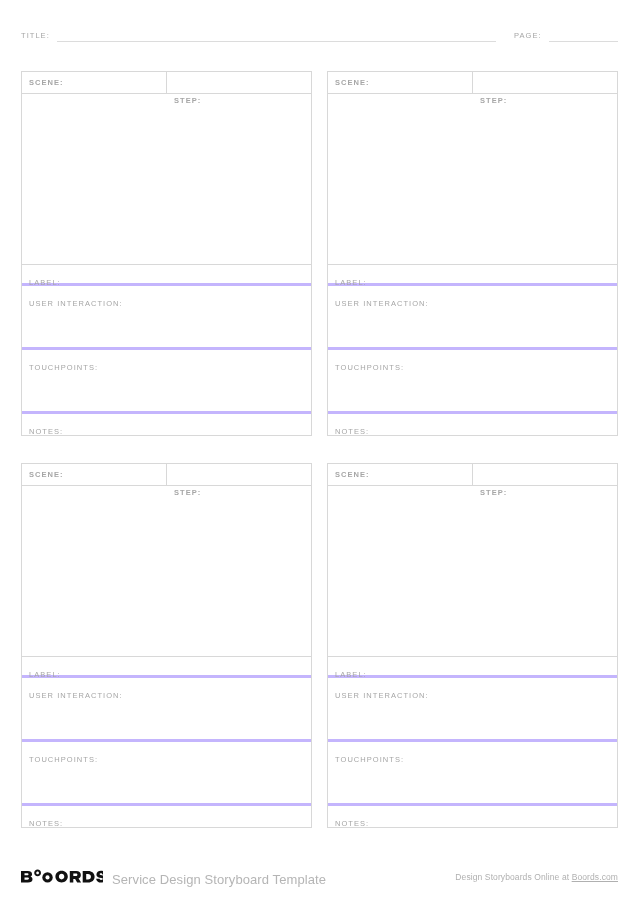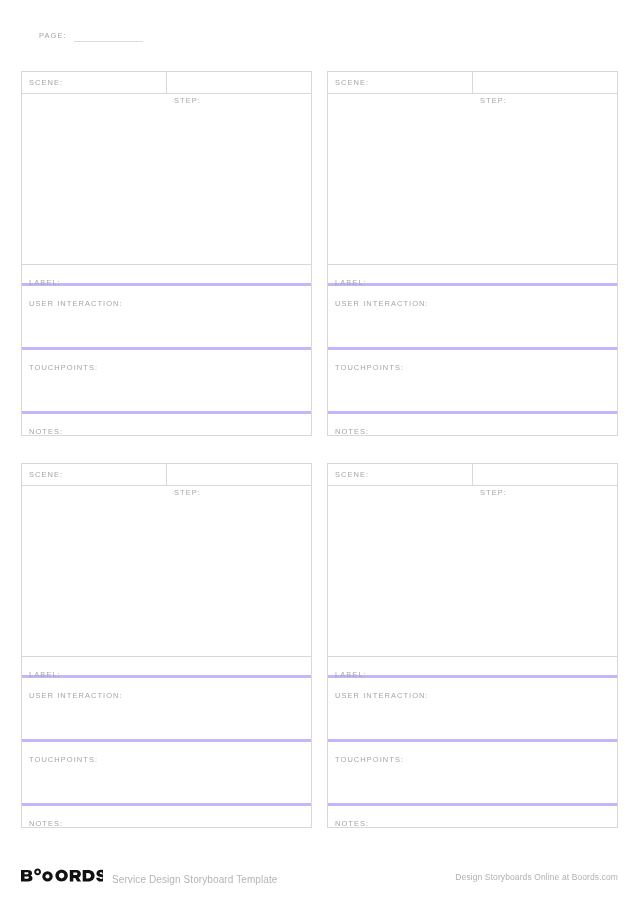--- a/index.html
+++ b/index.html
@@ -90,20 +90,21 @@
   .panel-head {
     display: flex;
     height: 21px;
     border-bottom: 1px solid #d8d8d8;
   }
   .panel-head-cell {
     display: flex;
     align-items: center;
     padding-left: 7px;
     box-sizing: border-box;
+    font-weight: bold;
   }
   .panel-head-scene {
     width: 145px;
     border-right: 1px solid #d8d8d8;
   }
   .panel-head-step {
     flex: 1 1 auto;
     margin-top: 28px;
   }
 
@@ -139,43 +140,48 @@
     display: flex;
     align-items: baseline;
   }
   .logo {
     display: inline-flex;
     align-items: center;
     color: #111111;
   }
   .logo svg { display: block; }
   .footer-tagline {
-    font-size: 10px;
+    font-size: 13px;
     color: #b5b5b5;
     margin-left: 9px;
     letter-spacing: 0.1px;
     line-height: 12px;
   }
   .footer-right {
     font-size: 8.5px;
     color: #b0b0b0;
     letter-spacing: 0.1px;
     white-space: nowrap;
   }
   .footer-link {
     color: #b0b0b0;
+    text-decoration: underline;
   }
 </style>
 </head>
 <body>
 
 <div class="page">
 
   <div class="header">
 
+    <div class="field field-title">
+      <span class="field-label">TITLE:</span>
+      <span class="field-rule"></span>
+    </div>
 
     <div class="field field-page">
       <span class="field-label">PAGE:</span>
       <span class="field-rule"></span>
     </div>
 
   </div>
 
   <div class="grid">
 

